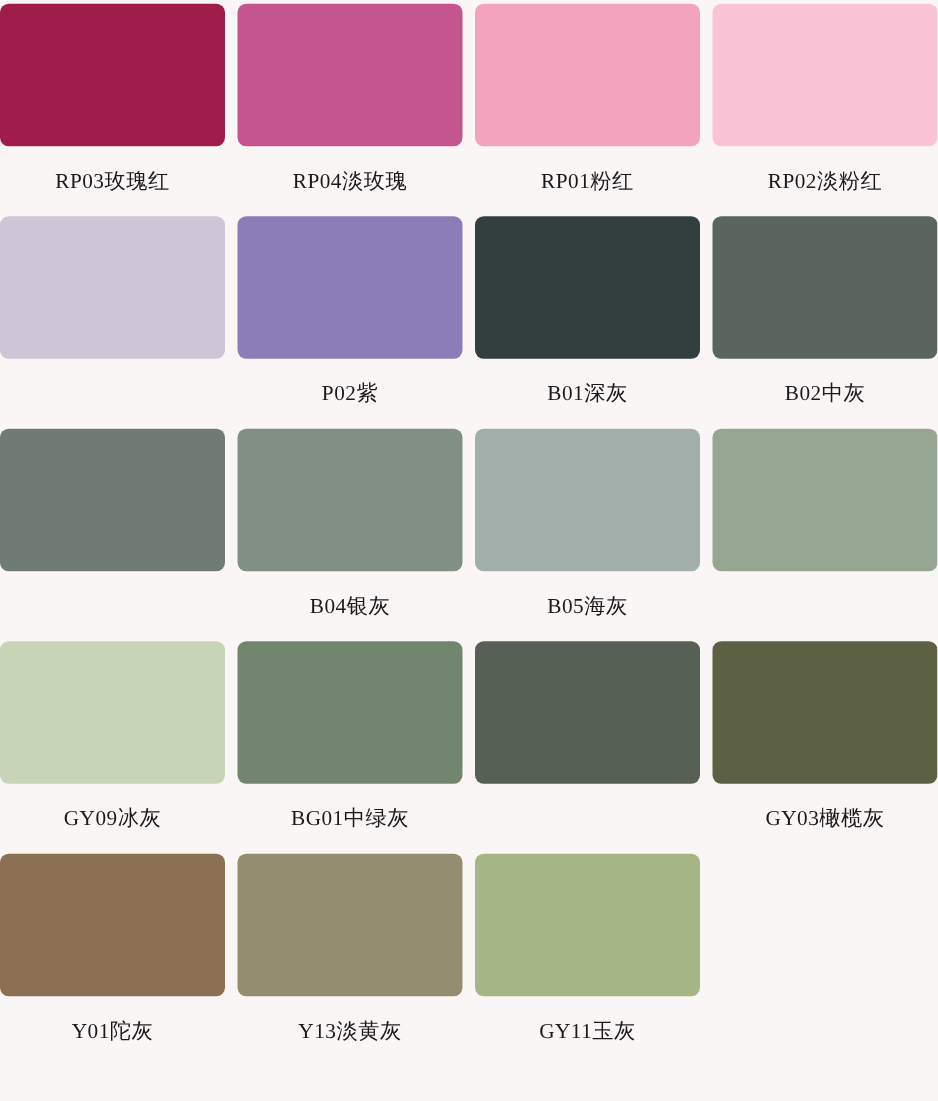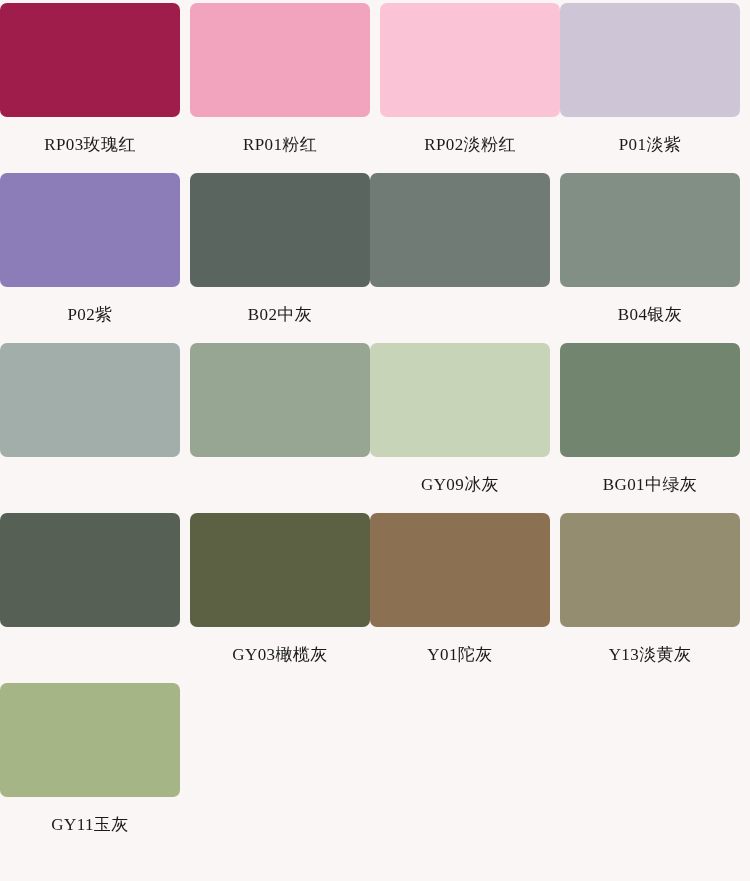--- a/index.html
+++ b/index.html
@@ -55,48 +55,56 @@
 </style>
 </head>
 <body style="background: rgb(250, 246, 246);">
 
 <main id="swatch-grid">
     <div class="swatch-cell">
       <div class="swatch-chip" style="background-color: rgb(158, 29, 74);"></div>
       <div class="swatch-label">RP03玫瑰红</div>
     </div>
     <div class="swatch-cell">
+      <div class="swatch-chip" style="background-color: rgb(196, 85, 142);"></div>
+      <div class="swatch-label">RP04淡玫瑰</div>
+    </div>
+    <div class="swatch-cell">
       <div class="swatch-chip" style="background-color: rgb(242, 163, 189);"></div>
       <div class="swatch-label">RP01粉红</div>
     </div>
     <div class="swatch-cell last-in-row">
       <div class="swatch-chip" style="background-color: rgb(251, 196, 214);"></div>
       <div class="swatch-label">RP02淡粉红</div>
     </div>
     <div class="swatch-cell">
       <div class="swatch-chip" style="background-color: rgb(206, 197, 214);"></div>
-      <div class="swatch-label">P01淡紫</div>
     </div>
     <div class="swatch-cell">
       <div class="swatch-chip" style="background-color: rgb(140, 124, 184);"></div>
       <div class="swatch-label">P02紫</div>
+    </div>
+    <div class="swatch-cell">
+      <div class="swatch-chip" style="background-color: rgb(51, 63, 62);"></div>
+      <div class="swatch-label">B01深灰</div>
     </div>
     <div class="swatch-cell last-in-row">
       <div class="swatch-chip" style="background-color: rgb(90, 101, 95);"></div>
       <div class="swatch-label">B02中灰</div>
     </div>
     <div class="swatch-cell">
       <div class="swatch-chip" style="background-color: rgb(113, 123, 118);"></div>
     </div>
     <div class="swatch-cell">
       <div class="swatch-chip" style="background-color: rgb(129, 143, 132);"></div>
       <div class="swatch-label">B04银灰</div>
     </div>
     <div class="swatch-cell">
       <div class="swatch-chip" style="background-color: rgb(162, 174, 170);"></div>
+      <div class="swatch-label">B05海灰</div>
     </div>
     <div class="swatch-cell last-in-row">
       <div class="swatch-chip" style="background-color: rgb(151, 166, 147);"></div>
     </div>
     <div class="swatch-cell">
       <div class="swatch-chip" style="background-color: rgb(200, 212, 183);"></div>
       <div class="swatch-label">GY09冰灰</div>
     </div>
     <div class="swatch-cell">
       <div class="swatch-chip" style="background-color: rgb(114, 133, 111);"></div>

